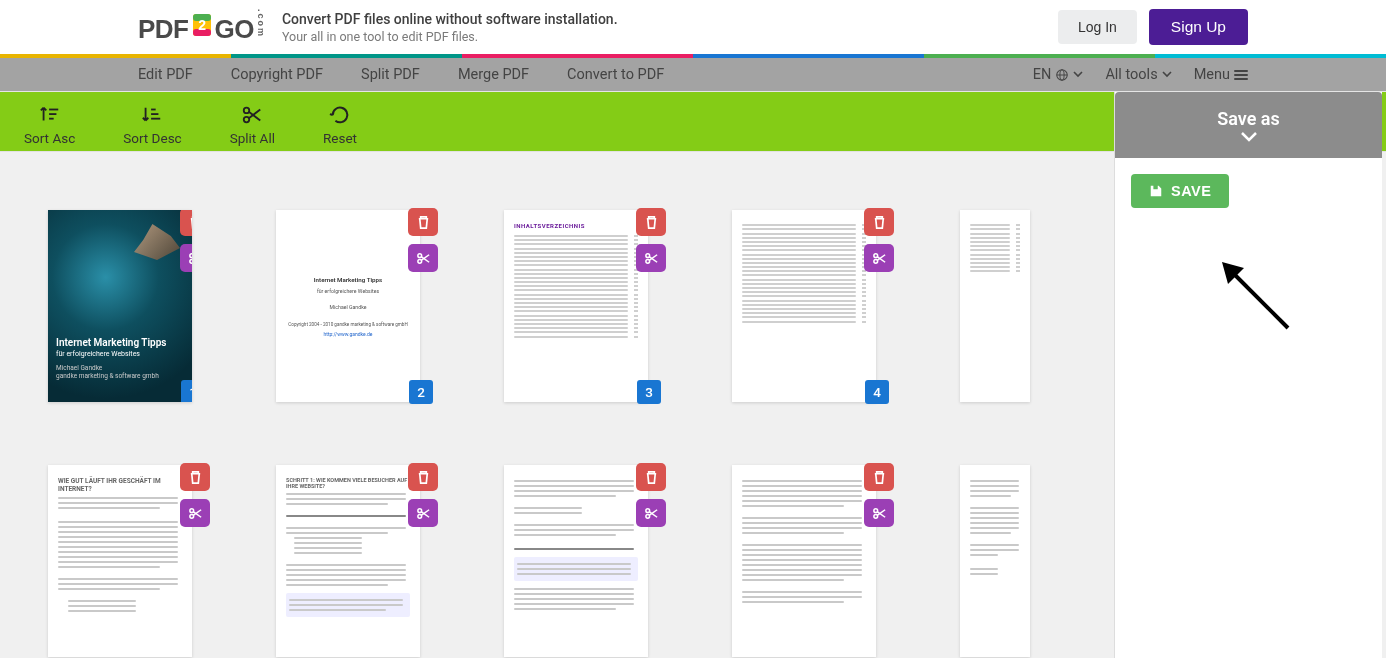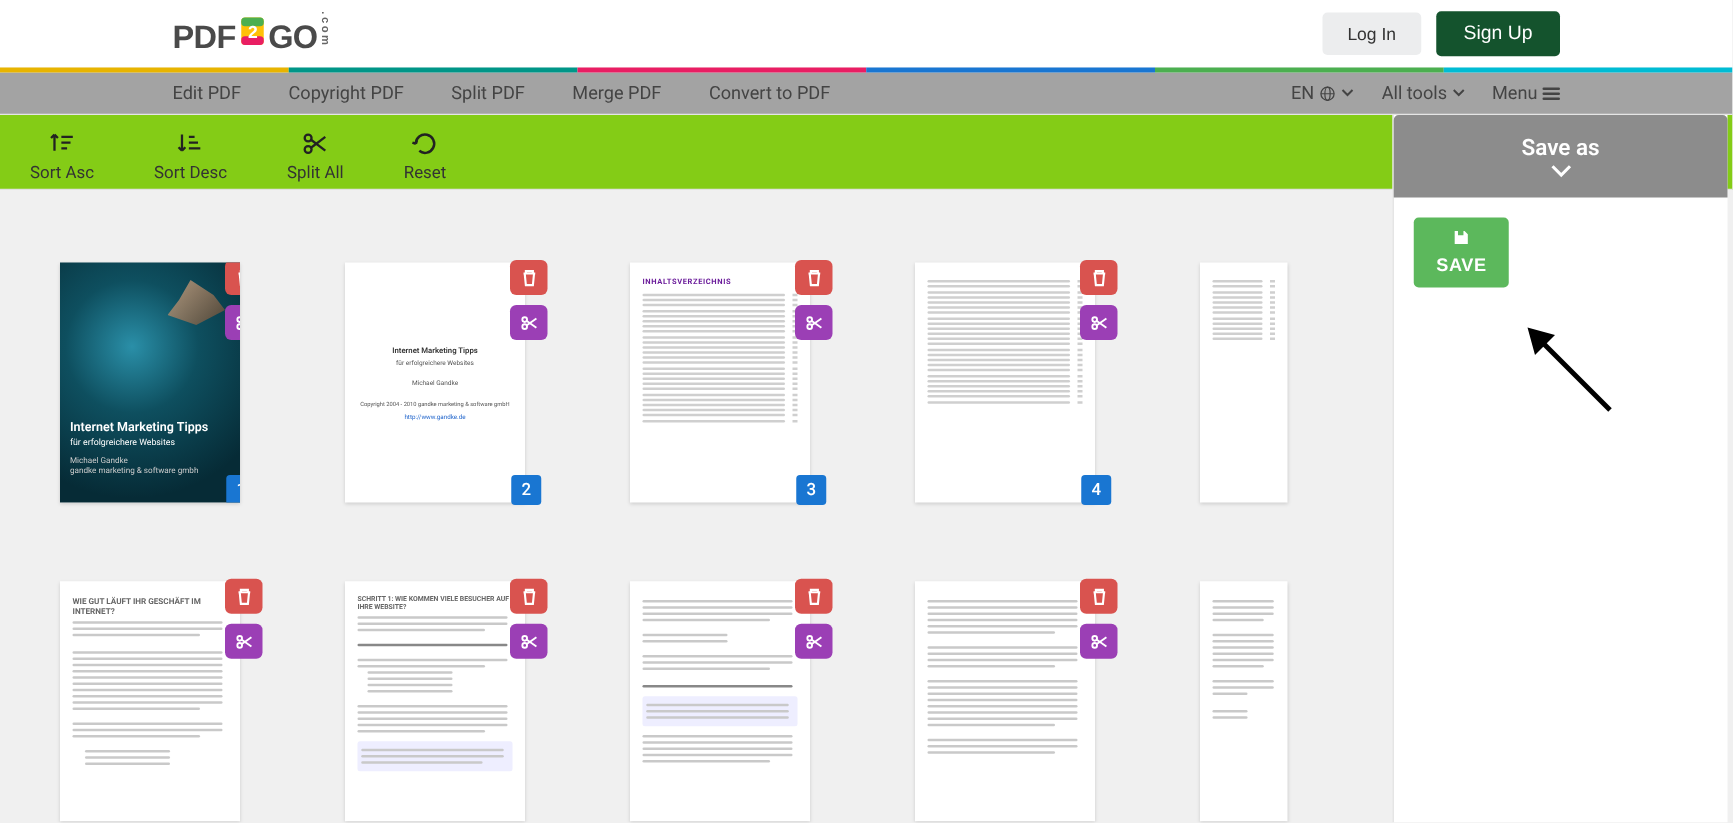--- a/index.html
+++ b/index.html
@@ -11,21 +11,21 @@
 .logo .pdf2 { color: #4a4a4a; }
 .logo .go { color: #4a4a4a; }
 .logo .two { display:inline-block; width:22px; height:26px; position:relative; margin:0 2px; }
 .logo .two svg { display:block; }
 .com { font-size:9px; color:#666; writing-mode: vertical-rl; text-orientation: mixed; margin-left:2px; letter-spacing:2px;}
 .tagline { margin-left: 16px; }
 .tagline .t1 { font-size: 14px; color: #404040; font-weight: 500; }
 .tagline .t2 { font-size: 12.5px; color: #7a7a7a; margin-top: 2px; }
 .spacer { flex: 1; }
 .btn-login { background: #ecedee; color: #333; border: none; padding: 9px 20px; font-size: 14px; border-radius: 4px; cursor: pointer; margin-right: 12px;}
-.btn-signup { background: #14532d; color: #fff; border: none; padding: 9px 22px; font-size: 15.5px; border-radius: 4px; cursor: pointer; }
+.btn-signup { background: #4c1d95; color: #fff; border: none; padding: 9px 22px; font-size: 15.5px; border-radius: 4px; cursor: pointer; }
 
 
 .rainbow { height: 4px; display: flex; }
 .rainbow div { flex: 1; }
 
 
 .nav { background: #a3a3a3; height: 34px; display: flex; align-items: center; padding: 0 138px; border-bottom: 1px solid #e5e5e5; font-size: 14.5px; color: #444; }
 .nav .navlink { margin-right: 38px; cursor: pointer; }
 .nav .right { margin-left: auto; display: flex; align-items: center; gap: 22px; }
 .nav .right .item { display: flex; align-items: center; gap: 4px; cursor: pointer; }
@@ -34,21 +34,21 @@
 .toolrow { background: #84cc16; height: 60px; padding: 6px 0 0 24px; display: flex; gap: 48px; border-bottom: 1px solid #e2e2e2; }
 .toolbtn { display: flex; flex-direction: column; align-items:center; justify-content:center; width: auto; cursor:pointer; color:#333; font-size:13.5px; gap:4px;}
 .toolbtn svg { width:22px; height:22px; }
 
 
 .panel { position: absolute; right: 4px; top: 92px; width: 268px; background:#fff; border-left:1px solid #ddd; height: 566px;}
 .saveas { background: #8c8c8c; color:#fff; height:66px; display:flex; flex-direction:column; align-items:center; justify-content:center; gap:2px; font-size:18px; font-weight:600; cursor:pointer; border-radius:4px 4px 0 0;}
 .saveas svg { width:18px; height:12px; }
 .settings-head { background:#eee; padding: 9px 14px; font-size:17px; color:#333; border-bottom:1px solid #ddd;}
 .settings-body { padding: 16px;}
-.btn-save { background:#5cb85c; color:#fff; border:none; padding:9px 18px; font-size:14.5px; font-weight:600; border-radius:4px; cursor:pointer; display:flex; align-items:center; gap:8px; letter-spacing:0.5px;flex-direction:column;}
+.btn-save { background:#5cb85c; color:#fff; border:none; padding:9px 18px; font-size:14.5px; font-weight:600; border-radius:4px; cursor:pointer; display:flex; align-items:center; gap:8px; letter-spacing:0.5px;}
 .btn-save svg { width:14px; height:14px; }
 
 
 .arrow-anno { position:absolute; right:90px; top:256px; pointer-events:none;}
 
 
 .grid { position:absolute; left:0; top:180px; right:276px; padding: 30px 48px 0 48px; display:flex; flex-wrap:wrap; gap: 60px 84px; overflow:hidden; height:480px;}
 .page { width:144px; height:192px; background:#fff; position:relative; box-shadow: 0 1px 3px rgba(0,0,0,0.15); }
 .page.cover { background: radial-gradient(circle at 40% 35%, #2a8fa8 0%, #0e4f5f 35%, #062b36 80%); overflow:hidden; }
 .page.cover::before { content:""; position:absolute; top:10px; right:12px; width:46px; height:40px; background: linear-gradient(135deg,#b89070 30%,#6b503a 90%); clip-path: polygon(20% 50%,40% 10%,80% 40%,100% 70%,50% 100%,0 80%); opacity:0.8;}
@@ -95,20 +95,24 @@
     <span class="two">
       <svg viewBox="0 0 22 26">
           <rect x="2" y="2" width="18" height="22" rx="3" fill="#ffc107"></rect>
           <rect x="2" y="2" width="18" height="7" rx="3" fill="#4caf50"></rect>
           <rect x="2" y="17" width="18" height="7" rx="3" fill="#e91e63"></rect>
           <text x="11" y="18" text-anchor="middle" font-size="14" font-weight="700" fill="#fff">2</text>
         </svg>
     </span>
     <span class="go">GO</span>
     <span class="com">.com</span>
+  </div>
+  <div class="tagline">
+    <div class="t1">Convert PDF files online without software installation.</div>
+    <div class="t2">Your all in one tool to edit PDF files.</div>
   </div>
   <div class="spacer"></div>
   <button class="btn-login">Log In</button>
   <button class="btn-signup">Sign Up</button>
 </div>
 
 <div class="rainbow">
   <div style="background:#e8b400"></div>
     <div style="background:#009688"></div>
     <div style="background:#e91e63"></div>

